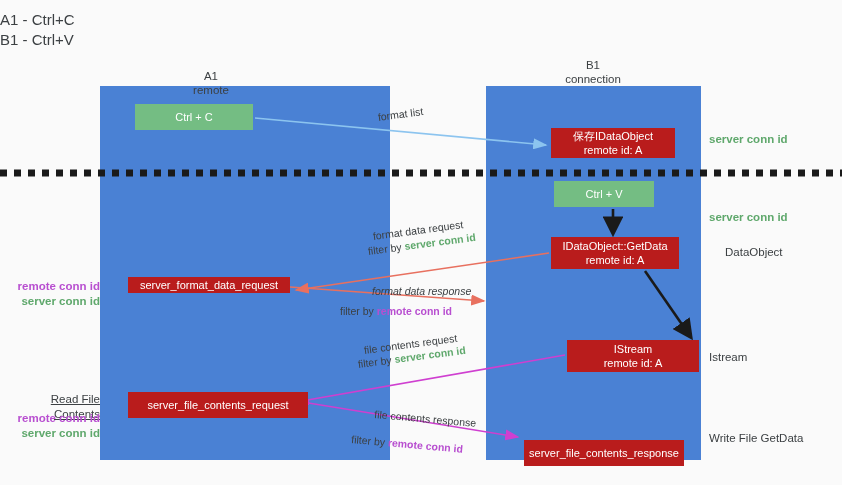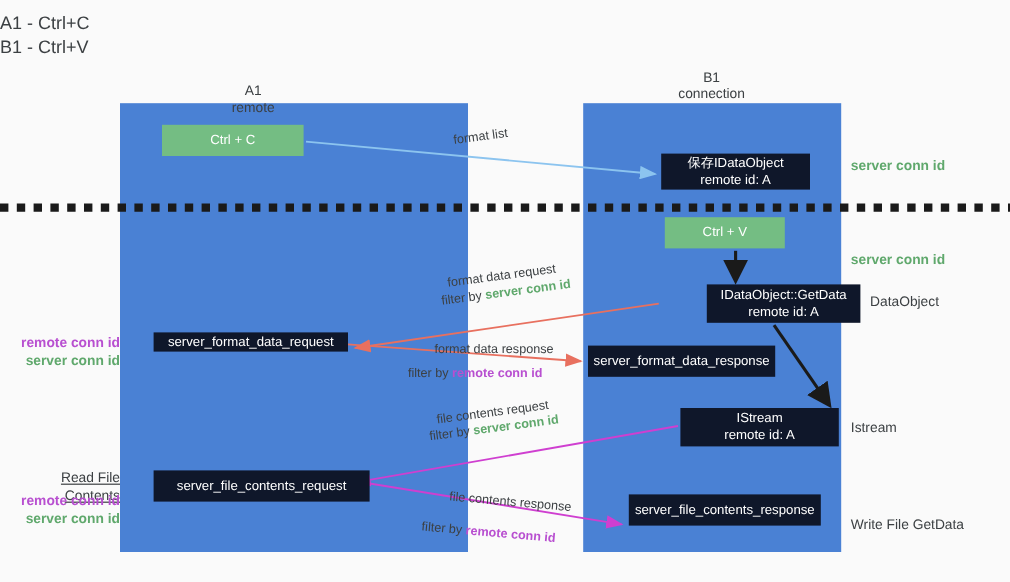--- a/index.html
+++ b/index.html
@@ -35,31 +35,31 @@
 
   
   .box{
     box-sizing:border-box;
     display:flex;align-items:center;justify-content:center;
     text-align:center;color:#ffffff;
     font-size:11px;line-height:14px;
     white-space:pre-line;
   }
   .green{background:#74bd83;}
-  .orange{background:#0f172a;}
+  .orange{background:#b91c1c;}
 
   #box-ctrlc{left:135px;top:104px;width:118px;height:26px;}
   #box-ctrlv{left:554px;top:181px;width:100px;height:26px;}
   #box-savedataobject{left:551px;top:128px;width:124px;height:30px;}
-  #box-getdata{left:551px;top:237px;width:128px;height:32px;margin-left:38px;}
+  #box-getdata{left:551px;top:237px;width:128px;height:32px;}
   #box-istream{left:567px;top:340px;width:132px;height:32px;}
   #box-fmtdatareq{left:128px;top:277px;width:162px;height:16px;}
   #box-fmtdataresp{left:490px;top:288px;width:156px;height:26px;}
   #box-filereq{left:128px;top:392px;width:180px;height:26px;}
-  #box-fileresp{left:524px;top:412px;width:160px;height:26px;}
+  #box-fileresp{left:524px;top:440px;width:160px;height:26px;}
 
   
   .side{font-size:11.5px;line-height:15px;}
   .conn-green{color:#5fa86c;font-weight:bold;}
   .conn-purple{color:#b84fd0;font-weight:bold;}
   .plainlabel{color:#3c4043;}
 
   #lbl-srv1{left:709px;top:132px;}
   #lbl-srv2{left:709px;top:210px;}
   #lbl-dataobject{left:709px;top:245px;margin-left:16px;}
@@ -71,21 +71,21 @@
   #lbl-left-conn2{left:10px;top:411px;width:90px;text-align:right;}
 
   
   .caption{font-size:10.5px;line-height:14px;color:#3c4043;white-space:nowrap;}
   .cap-rot-up{transform:rotate(-7.5deg);transform-origin:left top;}
   .cap-rot-dn{transform:rotate(5deg);transform-origin:left top;}
 
   #cap-formatlist{left:377px;top:110px;}
   #cap-fdr1{left:372px;top:229px;}
   #cap-fdr2{left:367px;top:244px;}
-  #cap-fdresp1{left:362px;top:284px;}
+  #cap-fdresp1{left:372px;top:284px;font-style:italic;}
   #cap-fdresp2{left:340px;top:304px;}
   #cap-fcr1{left:363px;top:343px;}
   #cap-fcr2{left:357px;top:357px;}
   #cap-fcresp1{left:375px;top:407px;}
   #cap-fcresp2{left:352px;top:432px;}
 </style>
 </head>
 <body>
 
 <div id="canvas">
@@ -142,21 +142,20 @@
   <div class="abs box green" id="box-ctrlv">Ctrl + V</div>
 
   <div class="abs box orange" id="box-getdata">IDataObject::GetData
 remote id: A</div>
 
   <div class="abs box orange" id="box-istream">IStream
 remote id: A</div>
 
   <div class="abs box orange" id="box-fmtdatareq">server_format_data_request</div>
 
-  <div class="abs box orange" id="box-fmtdataresp">server_format_data_response</div>
 
   <div class="abs box orange" id="box-filereq">server_file_contents_request</div>
 
   <div class="abs box orange" id="box-fileresp">server_file_contents_response</div>
 
   <div class="abs side conn-green" id="lbl-srv1">server conn id</div>
   <div class="abs side conn-green" id="lbl-srv2">server conn id</div>
   <div class="abs side plainlabel" id="lbl-dataobject">DataObject</div>
   <div class="abs side plainlabel" id="lbl-istream">Istream</div>
   <div class="abs side plainlabel" id="lbl-writefile">Write File GetData</div>

